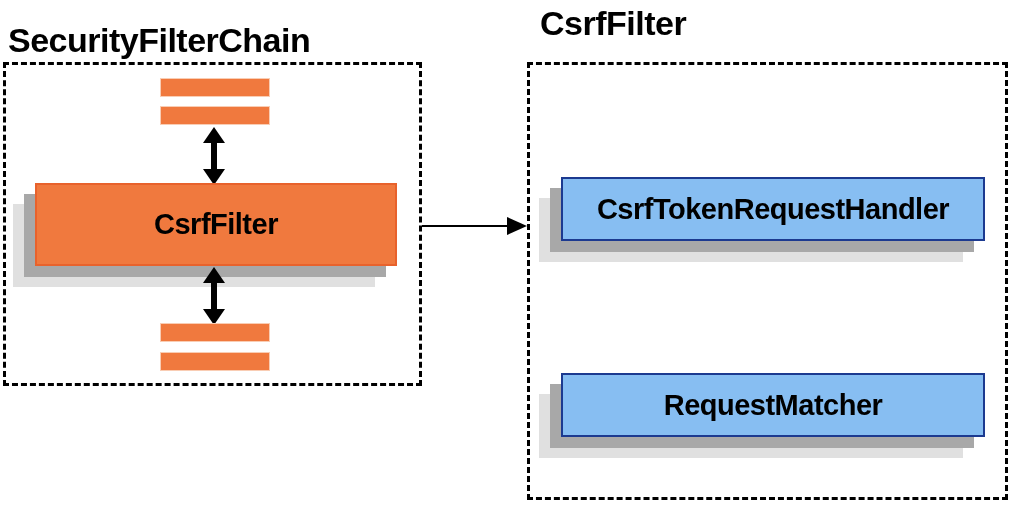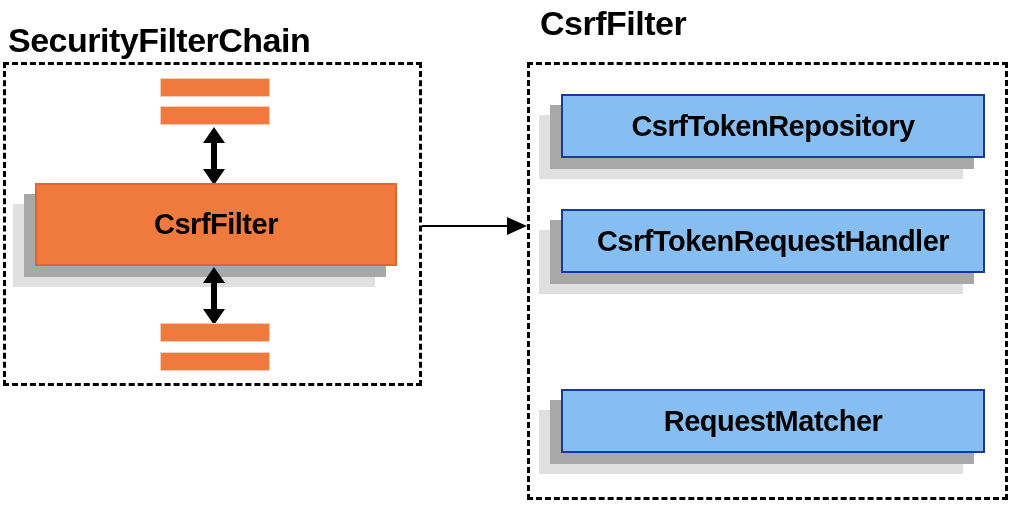--- a/index.html
+++ b/index.html
@@ -80,23 +80,23 @@
     border: 2px solid var(--blue-border);
     display: flex;
     align-items: center;
     justify-content: center;
     font-size: 29px;
     font-weight: bold;
     color: var(--text);
     letter-spacing: -0.5px;
   }
   .component-1 { top: 29px; }
-  .component-2 { top: 144px; }
+  .component-2 { top: 112px; }
   .component-3 { top: 229px; }
-  .component-4 { top: 324px; }
+  .component-4 { top: 308px; }
 
   
   .varrow { position: absolute; width: 22px; }
   .varrow .shaft {
     position: absolute; left: 8px; top: 12px; bottom: 12px;
     width: 6px; background: var(--arrow);
   }
   .varrow .head-up {
     position: absolute; top: 0; left: 0;
     width: 0; height: 0;
@@ -162,23 +162,20 @@
     <div class="filter-bar" style="left:154px; top:287px;"></div>
   </div>
 
   <div class="harrow">
     <div class="shaft"></div>
     <div class="head-right"></div>
   </div>
 
   <div class="dashed-container right-dashed">
 
-    <div class="component-box component-1 shadowed">
-      <span>CsrfTokenRepository</span>
-    </div>
 
     <div class="component-box component-2 shadowed">
       <span>CsrfTokenRequestHandler</span>
     </div>
 
 
     <div class="component-box component-4 shadowed">
       <span>RequestMatcher</span>
     </div>
   </div>

